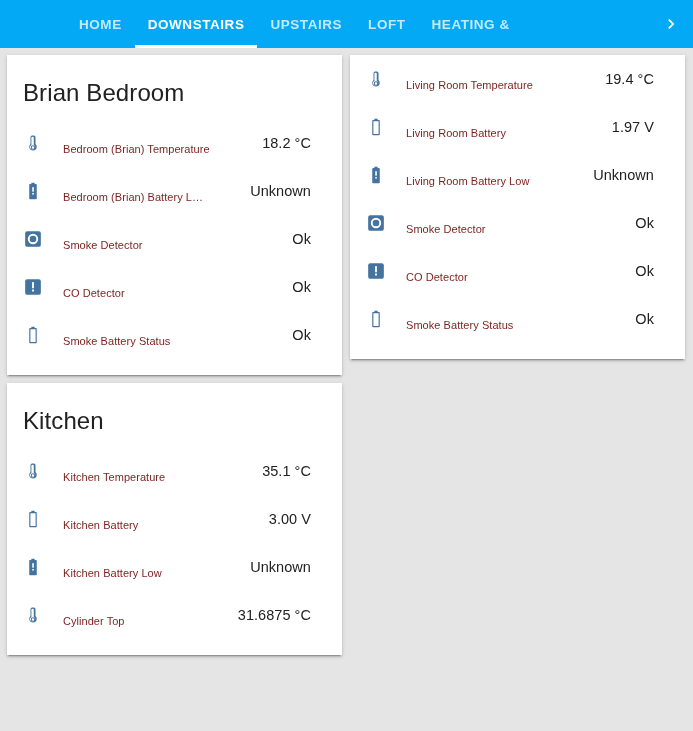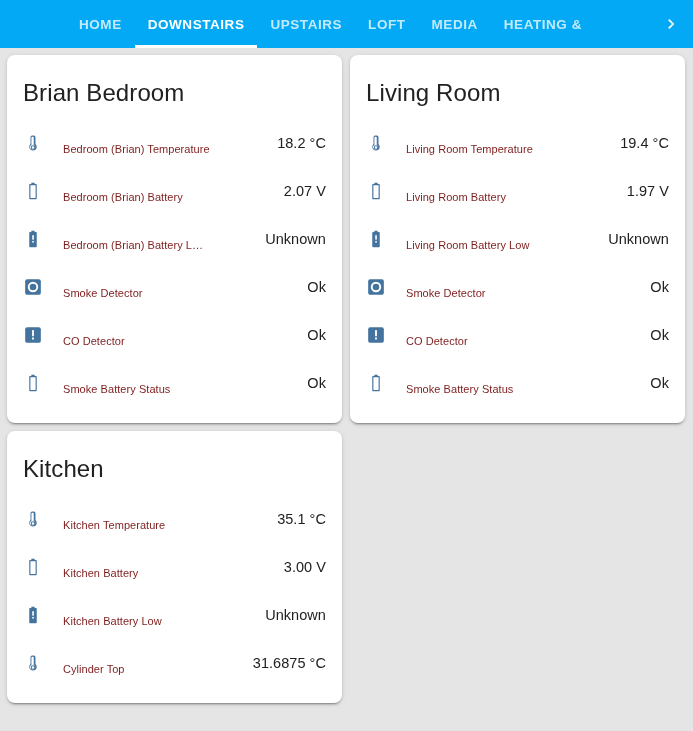--- a/index.html
+++ b/index.html
@@ -87,25 +87,25 @@
     gap: 8px;
   }
   .column {
     width: 335px;
     display: flex;
     flex-direction: column;
     gap: 8px;
   }
   .card {
     background: #ffffff;
-    border-radius: 8px;
+    border-radius: 0;
     box-shadow: 0 2px 2px 0 rgba(0,0,0,0.14),
                 0 1px 5px 0 rgba(0,0,0,0.12),
                 0 3px 1px -2px rgba(0,0,0,0.2);
-    padding: 0 16px 16px 16px;
+    padding: 0 31px 16px 16px;
     overflow: hidden;
   }
   .card-title {
     font-size: 24px;
     font-weight: 400;
     color: #212121;
     padding: 22px 0 10px 0;
     line-height: 32px;
     letter-spacing: 0.1px;
   }
@@ -157,23 +157,20 @@
       <div class="tab active">
         <span>DOWNSTAIRS</span>
       </div>
       <div class="tab">
         <span>UPSTAIRS</span>
       </div>
       <div class="tab">
         <span>LOFT</span>
       </div>
       <div class="tab">
-        <span>MEDIA</span>
-      </div>
-      <div class="tab">
         <span>HEATING &amp;</span>
       </div>
     </div>
   <div class="nav-arrow">
     <svg width="20" height="20" viewBox="0 0 24 24" aria-hidden="true">
       <path fill="currentColor" d="M8.59 16.59 13.17 12 8.59 7.41 10 6l6 6-6 6z"></path>
     </svg>
   </div>
 </div>
 
@@ -188,29 +185,20 @@
                 <path fill="currentColor" d="M11 3a2 2 0 0 0-2 2v8.28a4.5 4.5 0 1 0 6 0V5a2 2 0 0 0-2-2h-2zm1 1.5h0a.9.9 0 0 1 .9.9v8.9l.45.33a3 3 0 1 1-3.7 0l.45-.33V5.4a.9.9 0 0 1 .9-.9h1z"></path>
                 <circle cx="12" cy="17.4" r="2.1" fill="none" stroke="currentColor" stroke-width="1.3"></circle>
               </svg>
             </div>
             <div class="entity-name">Bedroom (Brian) Temperature</div>
             <div class="entity-value">18.2 °C</div>
           </div>
           <div class="entity-row">
             <div class="entity-icon">
               <svg width="20" height="20" viewBox="0 0 24 24" aria-hidden="true">
-                <path fill="currentColor" d="M10 2h4v1.5h1.6a.9.9 0 0 1 .9.9V21a.9.9 0 0 1-.9.9H8.4A.9.9 0 0 1 7.5 21V4.4a.9.9 0 0 1 .9-.9H10V2zm-1.1 3v15.4h6.2V5H8.9z"></path>
-              </svg>
-            </div>
-            <div class="entity-name">Bedroom (Brian) Battery</div>
-            <div class="entity-value">2.07 V</div>
-          </div>
-          <div class="entity-row">
-            <div class="entity-icon">
-              <svg width="20" height="20" viewBox="0 0 24 24" aria-hidden="true">
                 <path fill="currentColor" d="M10 2h4v1.6h1.6a.9.9 0 0 1 .9.9V21a.9.9 0 0 1-.9.9H8.4A.9.9 0 0 1 7.5 21V4.5a.9.9 0 0 1 .9-.9H10V2z"></path>
                 <rect x="11.1" y="7.4" width="1.9" height="5.4" fill="#ffffff"></rect>
                 <rect x="11.1" y="14.3" width="1.9" height="2" fill="#ffffff"></rect>
               </svg>
             </div>
             <div class="entity-name">Bedroom (Brian) Battery L…</div>
             <div class="entity-value">Unknown</div>
           </div>
           <div class="entity-row">
             <div class="entity-icon">
@@ -282,21 +270,20 @@
                 <circle cx="12" cy="17.4" r="2.1" fill="none" stroke="currentColor" stroke-width="1.3"></circle>
               </svg>
             </div>
             <div class="entity-name">Cylinder Top</div>
             <div class="entity-value">31.6875 °C</div>
           </div>
         </div>
       </div>
       <div class="column">
         <div class="card">
-          <div class="card-title">Living Room</div>
           <div class="entity-row">
             <div class="entity-icon">
               <svg width="20" height="20" viewBox="0 0 24 24" aria-hidden="true">
                 <path fill="currentColor" d="M11 3a2 2 0 0 0-2 2v8.28a4.5 4.5 0 1 0 6 0V5a2 2 0 0 0-2-2h-2zm1 1.5h0a.9.9 0 0 1 .9.9v8.9l.45.33a3 3 0 1 1-3.7 0l.45-.33V5.4a.9.9 0 0 1 .9-.9h1z"></path>
                 <circle cx="12" cy="17.4" r="2.1" fill="none" stroke="currentColor" stroke-width="1.3"></circle>
               </svg>
             </div>
             <div class="entity-name">Living Room Temperature</div>
             <div class="entity-value">19.4 °C</div>
           </div>

